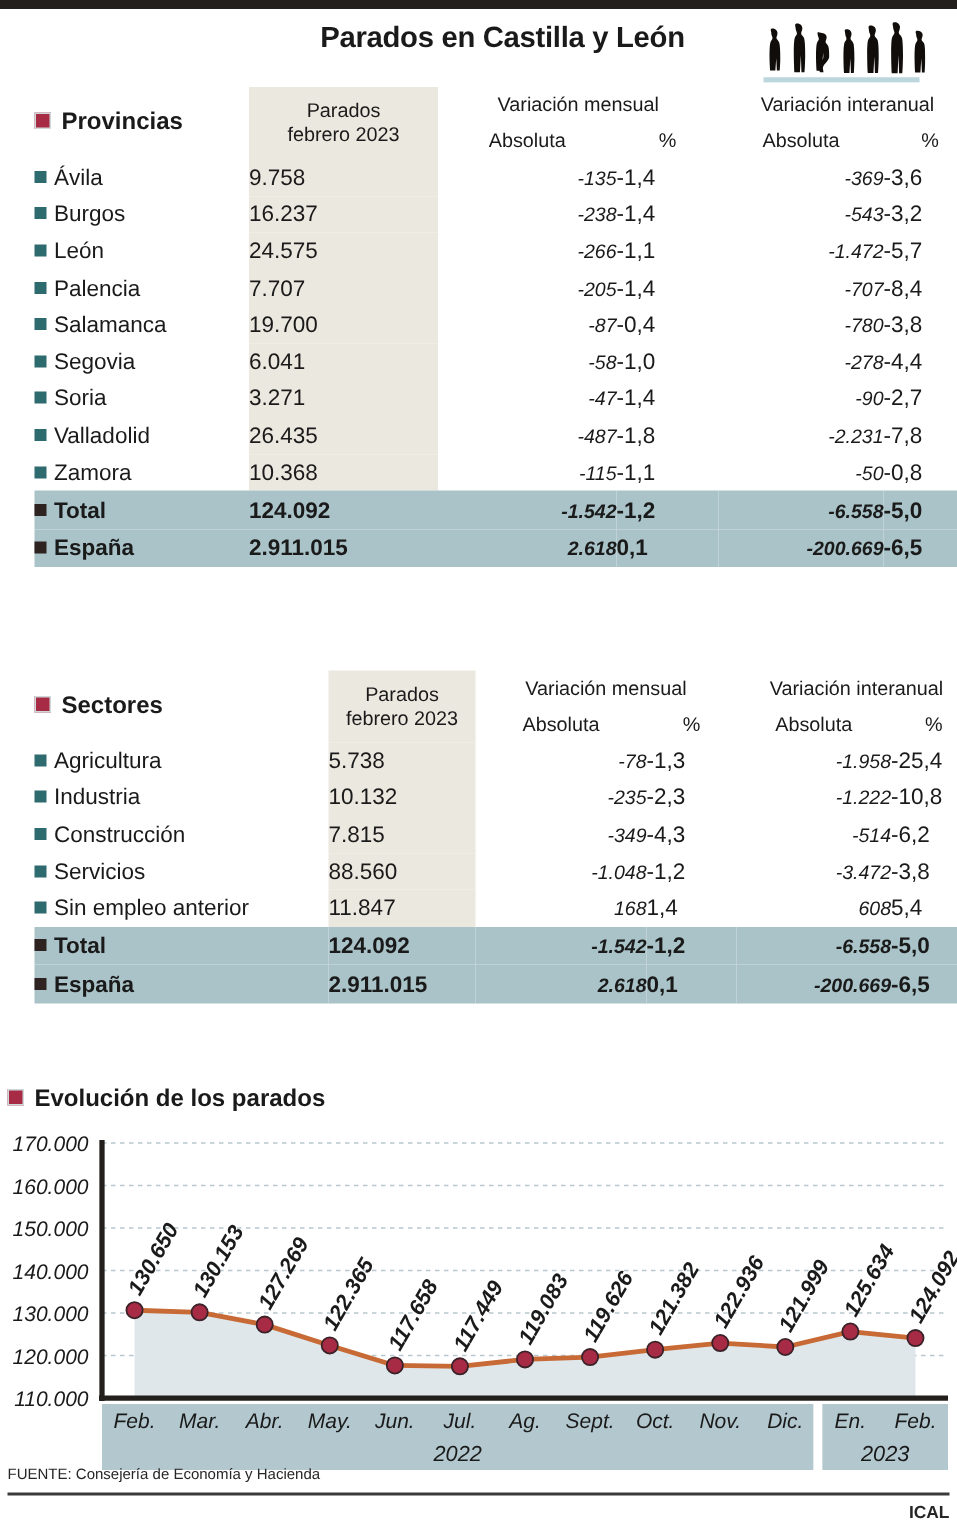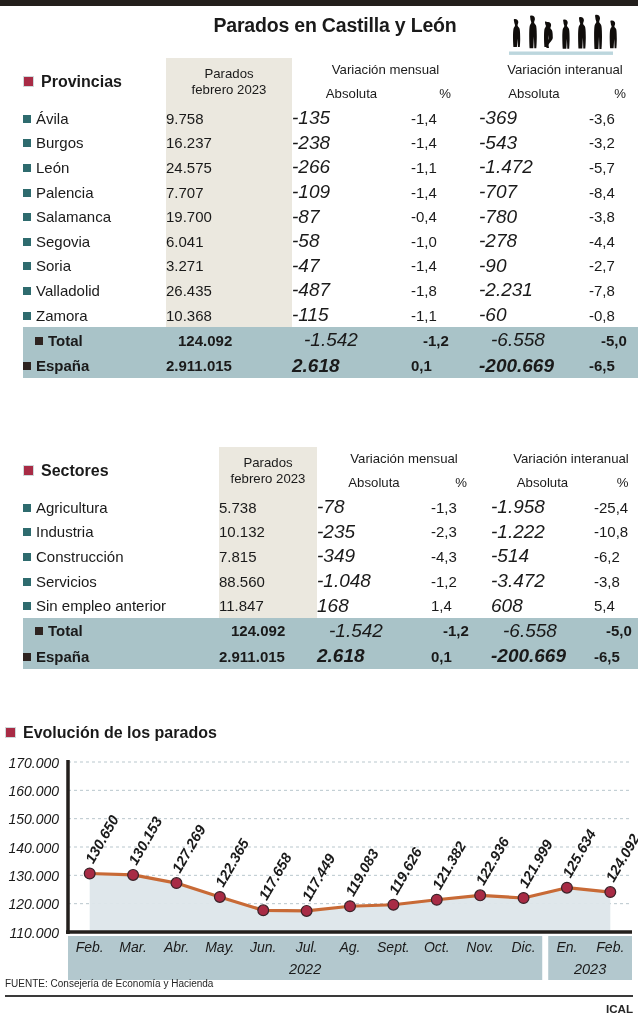--- a/index.html
+++ b/index.html
@@ -44,31 +44,31 @@
 
   .bdr-t { border-top:1.6px solid #3a3a3a; }
   .bdr-b { border-bottom:1.6px solid #3a3a3a; }
   .bdr-b-thin { border-bottom:1px solid #8f8f8f; }
   .bdr-l { border-left:1.4px solid #5a5a5a; }
   .bdr-r { border-right:1.4px solid #5a5a5a; }
   .bdr-b-hair { border-bottom:1px solid #b5b5b5; }
 
   .rowname { text-align:left; padding-left:4px; white-space:nowrap; font-size:15px; }
   .num { text-align:left; padding-right:9px; white-space:nowrap; font-size:15px; }
-  .numi { text-align:left; padding-right:9px; white-space:nowrap; font-style:italic; font-size:19px; }
+  .numi { text-align:right; padding-right:9px; white-space:nowrap; font-style:italic; font-size:13px; }
   .data-row td { height:24.6px; }
 
   .sq { display:inline-block; width:8px; height:8px; vertical-align:middle;
         margin-right:5px; position:relative; top:-1px; }
   .sq-teal { background:#2e6b6e; }
   .sq-dark { background:#2e2320; }
   .sq-crim { width:11px; height:11px; background:#a82b45; border:1.6px solid #cfd9da; margin-right:7px; }
 
-  .total-row td { background:#a9c3c8; font-weight:bold; height:25.5px;padding-left:12px; }
-  .total-row .numi { font-style:italic; font-weight:normal; }
+  .total-row td { background:#a9c3c8; font-weight:bold; height:25.5px; }
+  .total-row .numi { font-style:italic; font-weight:bold; }
   .total-row .num { font-weight:bold; }
   .esp-row td { background:#a9c3c8; font-weight:bold; height:25.5px; }
   .esp-row .numi { font-style:italic; font-weight:bold; }
   .sep-light { border-top:1.6px solid #6d8085; }
 
   
   .chart-head {
     position:absolute; left:5px; top:724px; font-size:16px; font-weight:bold;
   }
   .chart-wrap { position:absolute; left:0px; top:756px; width:638px; height:230px; }
@@ -149,21 +149,21 @@
         <td class="rowname bdr-b-hair"><span class="sq sq-teal"></span><span>León</span></td>
         <td class="num col-parados bdr-l bdr-r bdr-b-hair">24.575</td>
         <td class="numi bdr-b-hair">-266</td>
         <td class="num bdr-l bdr-b-hair">-1,1</td>
         <td class="numi bdr-l bdr-b-hair">-1.472</td>
         <td class="num bdr-l bdr-b-hair">-5,7</td>
       </tr>
       <tr class="data-row">
         <td class="rowname"><span class="sq sq-teal"></span><span>Palencia</span></td>
         <td class="num col-parados bdr-l bdr-r">7.707</td>
-        <td class="numi">-109</td>
+        <td class="numi">-205</td>
         <td class="num bdr-l">-1,4</td>
         <td class="numi bdr-l">-707</td>
         <td class="num bdr-l">-8,4</td>
       </tr>
       <tr class="data-row">
         <td class="rowname"><span class="sq sq-teal"></span><span>Salamanca</span></td>
         <td class="num col-parados bdr-l bdr-r">19.700</td>
         <td class="numi">-87</td>
         <td class="num bdr-l">-0,4</td>
         <td class="numi bdr-l">-780</td>
@@ -191,21 +191,21 @@
         <td class="numi">-487</td>
         <td class="num bdr-l">-1,8</td>
         <td class="numi bdr-l">-2.231</td>
         <td class="num bdr-l">-7,8</td>
       </tr>
       <tr class="data-row">
         <td class="rowname"><span class="sq sq-teal"></span><span>Zamora</span></td>
         <td class="num col-parados bdr-l bdr-r">10.368</td>
         <td class="numi">-115</td>
         <td class="num bdr-l">-1,1</td>
-        <td class="numi bdr-l">-60</td>
+        <td class="numi bdr-l">-50</td>
         <td class="num bdr-l">-0,8</td>
       </tr>
 
       <tr class="total-row">
         <td class="rowname sep-light"><span class="sq sq-dark"></span><span>Total</span></td>
         <td class="num bdr-l bdr-r sep-light">124.092</td>
         <td class="numi sep-light">-1.542</td>
         <td class="num bdr-l sep-light">-1,2</td>
         <td class="numi bdr-l sep-light">-6.558</td>
         <td class="num bdr-l sep-light">-5,0</td>

